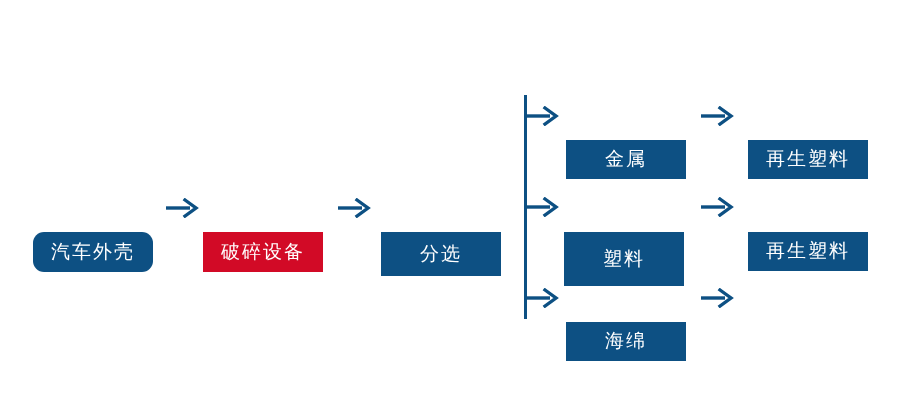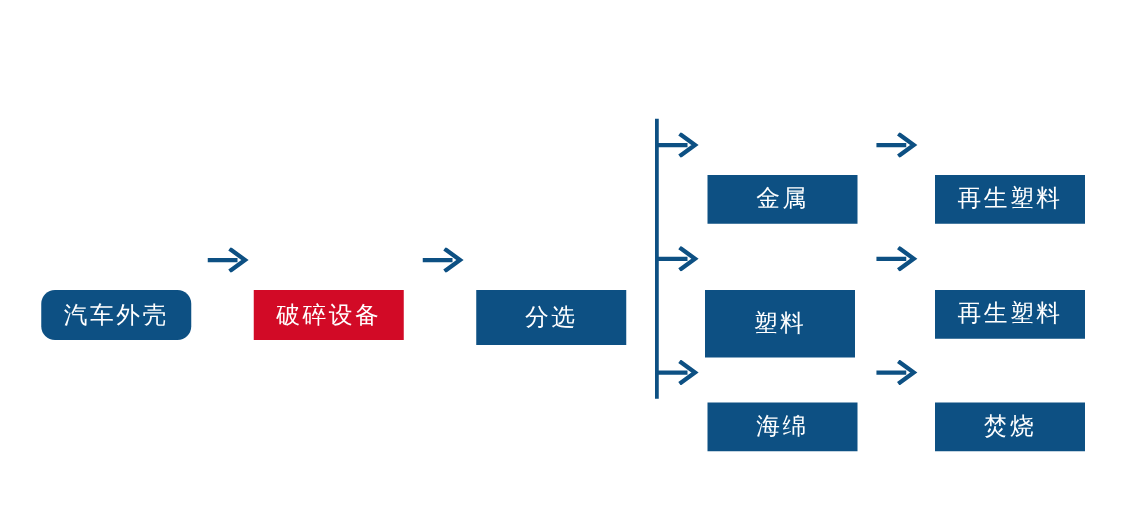--- a/index.html
+++ b/index.html
@@ -122,15 +122,14 @@
 
   <div class="node blue" style="left:566px; top:278px; width:120px; height:39px;text-align:center;">海绵</div>
 
   <span class="arrow" style="left:701px; top:288px;">
     <svg width="34" height="20" viewBox="0 0 34 20" aria-hidden="true">
       <path d="M0 10 H24" stroke="#0d5083" stroke-width="3.4" fill="none"></path>
       <path d="M19 2 L30 10 L19 18" stroke="#0d5083" stroke-width="3.4" fill="none" stroke-linecap="square"></path>
     </svg>
   </span>
 
-  <div class="node blue" style="left:748px; top:278px; width:120px; height:39px;">焚烧</div>
 
 </div>
 
 </body></html>

